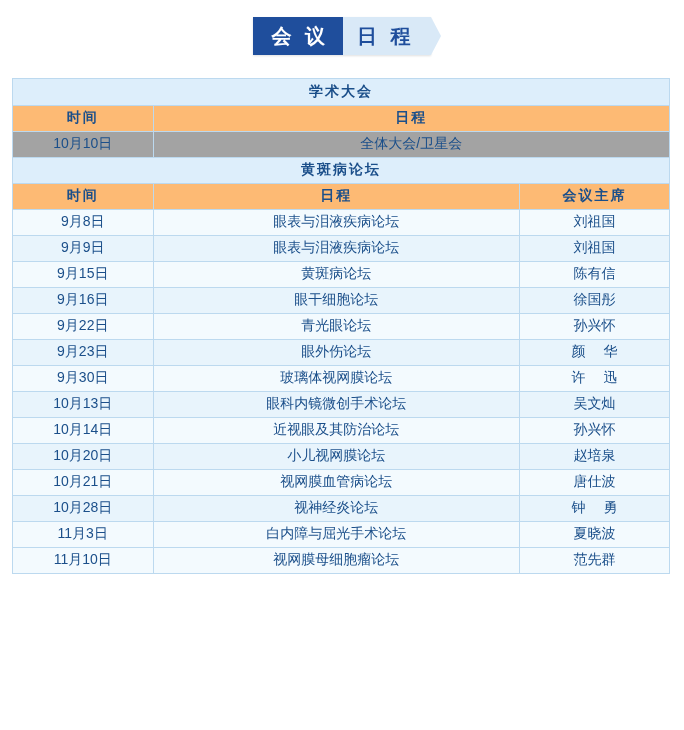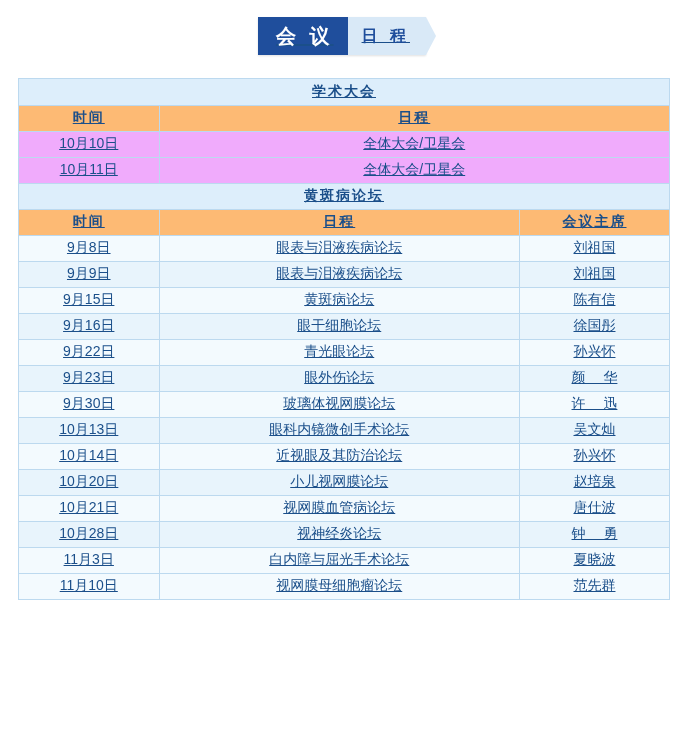--- a/index.html
+++ b/index.html
@@ -12,21 +12,20 @@
     height: 730px;
     font-family: "Liberation Sans", sans-serif;
     color: #1b4f8a;
     overflow: hidden;
   }
   .page {
     position: relative;
     width: 684px;
     height: 518px;
     box-sizing: border-box;
-    text-decoration: underline;
   }
 
   
   .header {
     display: flex;
     justify-content: center;
     align-items: center;
     padding-top: 10px;
     height: 62px;
     box-sizing: border-box;
@@ -43,21 +42,21 @@
     font-size: 20px;
     font-weight: bold;
     letter-spacing: 4px;
     display: flex;
     align-items: center;
     padding: 0 14px 0 18px;
   }
   .badge-right {
     background: #d9e9f7;
     color: #1f4e9c;
-    font-size: 16px;
+    font-size: 20px;
     font-weight: bold;
     letter-spacing: 4px;
     display: flex;
     align-items: center;
     padding: 0 16px 0 14px;
     position: relative;
   }
   .badge-right::after {
     content: "";
     position: absolute;
@@ -65,21 +64,21 @@
     top: 0;
     width: 0;
     height: 0;
     border-top: 19px solid transparent;
     border-bottom: 19px solid transparent;
     border-left: 10px solid #d9e9f7;
   }
 
   
   .table-wrap {
-    margin: 16px 14px 0 18px;
+    margin: 16px 14px 0 12px;
     border: 1px solid #bcd9ef;
     border-right: none;
     border-bottom: none;
   }
   table.schedule {
     width: 100%;
     border-collapse: collapse;
     table-layout: fixed;
   }
   table.schedule td {
@@ -105,21 +104,21 @@
   .col-head td {
     background: #fdba74;
     color: #1758a8;
     font-size: 15px;
     font-weight: bold;
     letter-spacing: 2px;
     height: 30px;
   }
   .row-alt-a td { background: #f3fafe; }
   .row-alt-b td { background: #e8f4fc; }
-  .row-plain td { background: #f0abfc; }
+  .row-plain td { background: #a3a3a3; }
 
   .c-time { width: 140px; }
   .c-agenda-wide { width: auto; }
   .c-chair { width: 150px; }
 </style>
 </head>
 <body>
 
 <div class="page">
 
@@ -143,24 +142,20 @@
           <td colspan="3">学术大会</td>
         </tr>
         <tr class="col-head">
           <td>时间</td>
           <td colspan="2">日程</td>
         </tr>
         <tr class="row-plain">
           <td>10月10日</td>
           <td colspan="2">全体大会/卫星会</td>
         </tr>
-        <tr class="row-plain">
-          <td>10月11日</td>
-          <td colspan="2">全体大会/卫星会</td>
-        </tr>
 
         <tr class="section-title">
           <td colspan="3">黄斑病论坛</td>
         </tr>
         <tr class="col-head">
           <td>时间</td>
           <td>日程</td>
           <td>会议主席</td>
         </tr>
 

